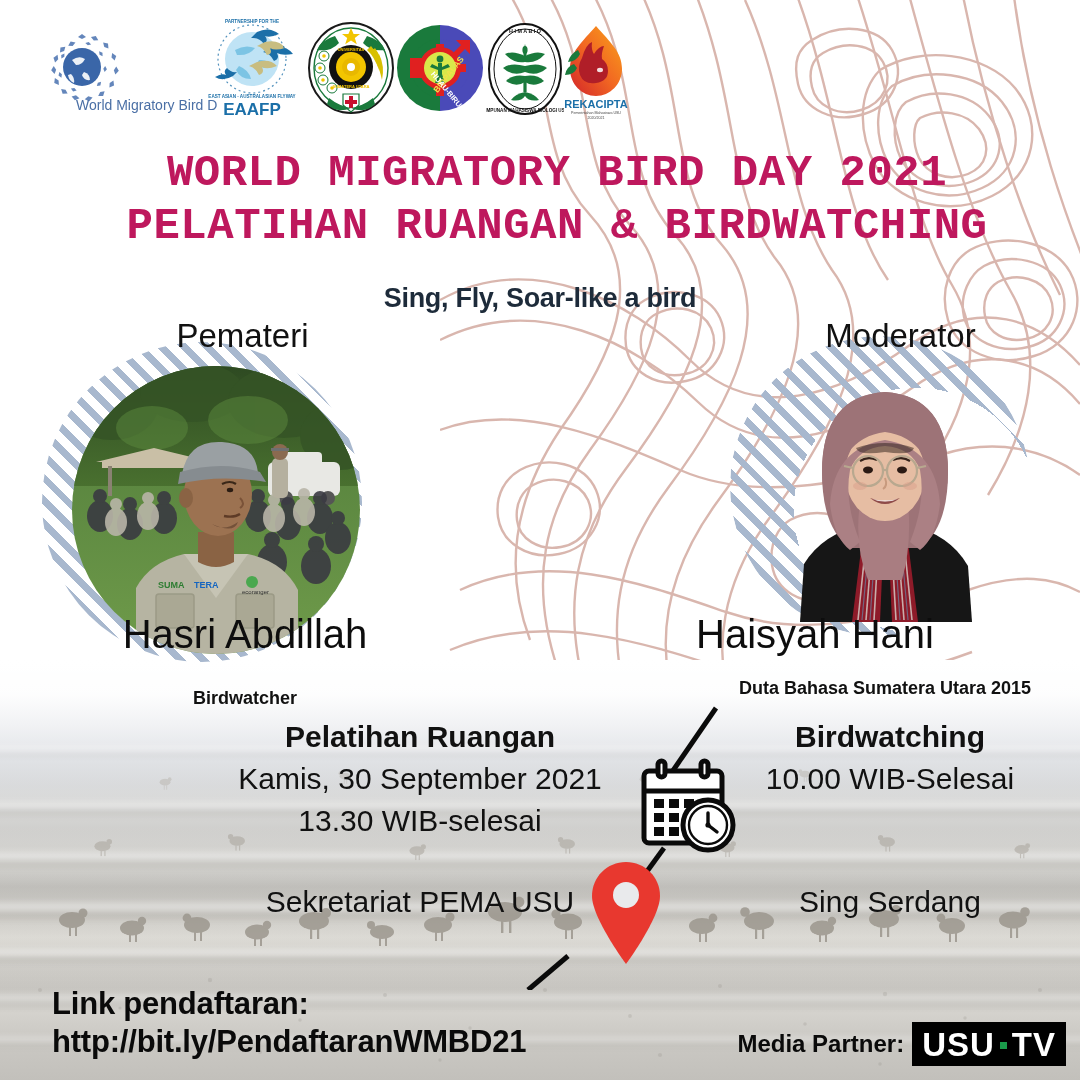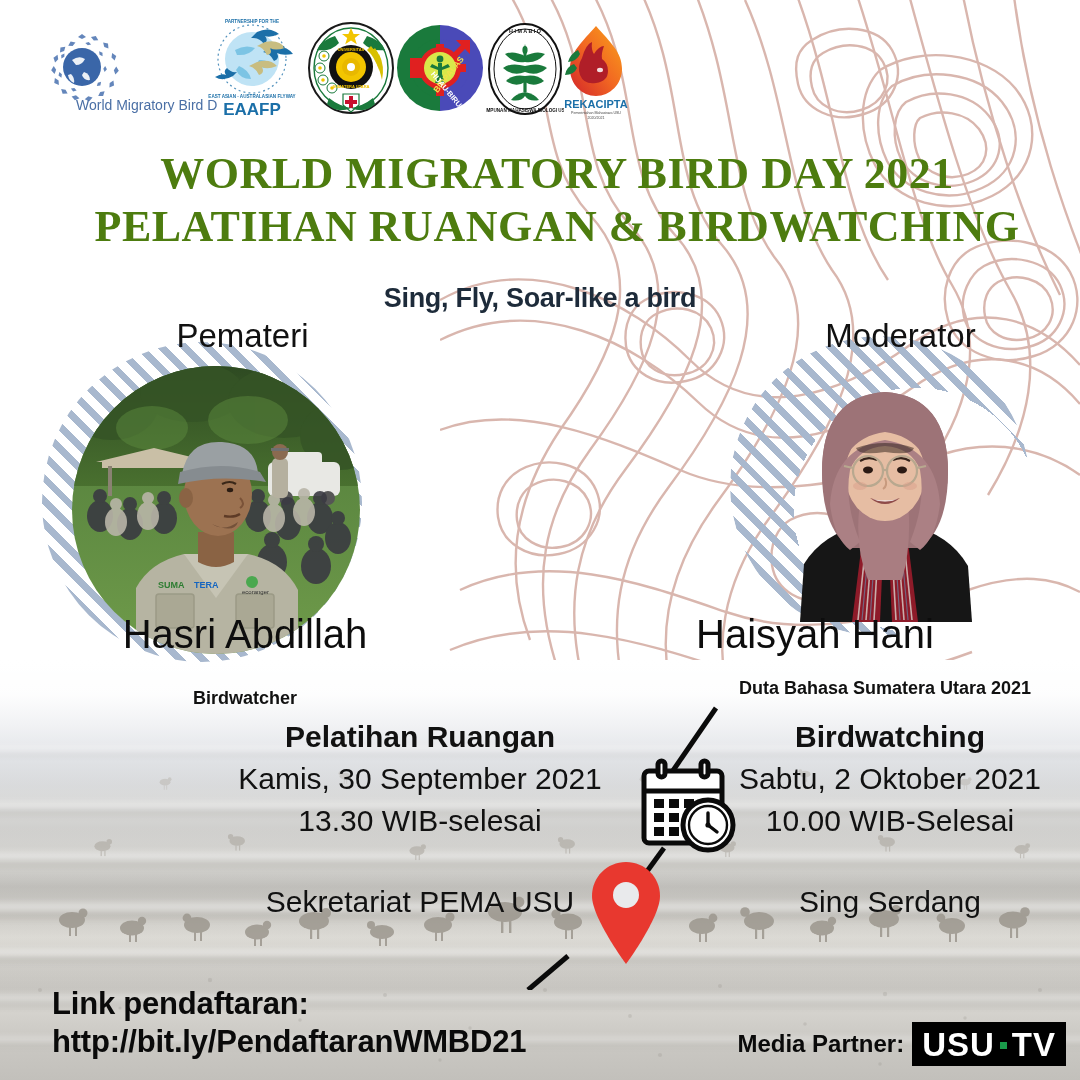--- a/index.html
+++ b/index.html
@@ -42,23 +42,23 @@
   .w7 { top:89%;  height:16px; background:linear-gradient(to bottom, rgba(255,255,255,.0), rgba(255,255,255,.55), rgba(140,138,132,.18), rgba(255,255,255,0)); filter:blur(2px); }
   .birds-layer { position:absolute; inset:0; }
 
   
   .logo-row { position:absolute; top:8px; left:0; width:1080px; height:112px; z-index:6; }
   .logo { position:absolute; }
 
   
   .title-wrap { position:absolute; top:150px; left:0; width:1080px; z-index:6; text-align:center; }
   .title-line {
-    font-family:Liberation Serif, serif;
+    font-family:Liberation Mono, monospace;
     font-weight:bold;
-    color:#4d7c0f;
+    color:#be185d;
     letter-spacing:.5px;
     line-height:1.07;
     margin-left:34px;
   }
   .title-1 { font-size:44px; }
   .title-2 { font-size:44px; margin-top:6px; }
   .subtitle {
     position:absolute; top:283px; left:0; width:1080px; z-index:6;
     text-align:center; font-size:27px; font-weight:bold; color:#1d2b3a;
     letter-spacing:-.3px;
@@ -813,21 +813,21 @@
         <path d="M110,146 q15,12 30,0 q-15,6 -30,0z" fill="#8e4a48"></path>
         <path d="M112,147 q13,5 26,0 q-13,3 -26,0z" fill="#ffffff"></path>
 
         <ellipse cx="100" cy="134" rx="7" ry="4" fill="#d9a08c" opacity=".5"></ellipse>
         <ellipse cx="150" cy="134" rx="7" ry="4" fill="#d9a08c" opacity=".5"></ellipse>
       </svg>
     </div>
   </div>
 
   <div class="name name-right">Haisyah Hani</div>
-  <div class="credit credit-right">Duta Bahasa Sumatera Utara 2021</div>
+  <div class="credit credit-right">Duta Bahasa Sumatera Utara 2015</div>
 
   <svg class="dividers" viewBox="0 0 240 290">
     <g stroke="#0a0a0a" stroke-width="5" stroke-linecap="butt">
       <path d="M196,8 L152,72"></path>
       <path d="M144,148 L96,214"></path>
       <path d="M48,256 L8,290"></path>
     </g>
   </svg>
 
   <svg class="cal-icon" viewBox="0 0 105 100">
@@ -864,21 +864,20 @@
 
   <div class="sched s-left">
     <div class="sched-head">Pelatihan Ruangan</div>
     <div class="sched-line">Kamis, 30 September 2021</div>
     <div class="sched-line">13.30 WIB-selesai</div>
   </div>
   <div class="venue v-left">Sekretariat PEMA USU</div>
 
   <div class="sched s-right">
     <div class="sched-head">Birdwatching</div>
-    <div class="sched-line">Sabtu, 2 Oktober 2021</div>
     <div class="sched-line">10.00 WIB-Selesai</div>
   </div>
   <div class="venue v-right">Sing Serdang</div>
 
   <div class="reg">
     <div>Link pendaftaran:</div>
     <div>http://bit.ly/PendaftaranWMBD21</div>
   </div>
 
   <div class="media">

